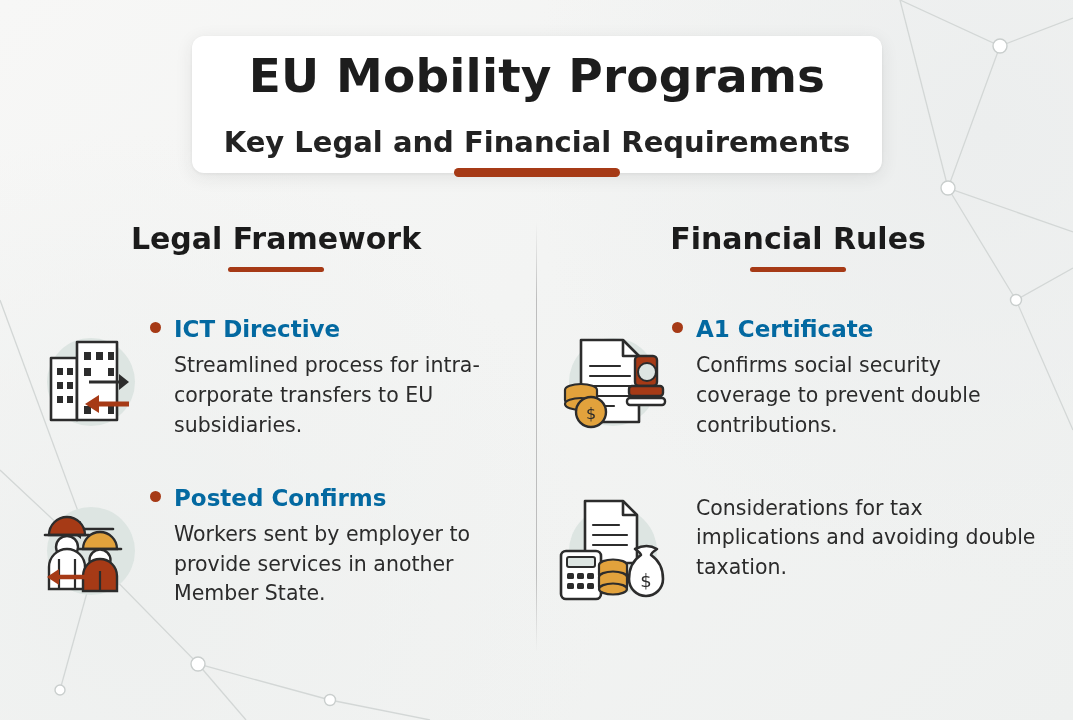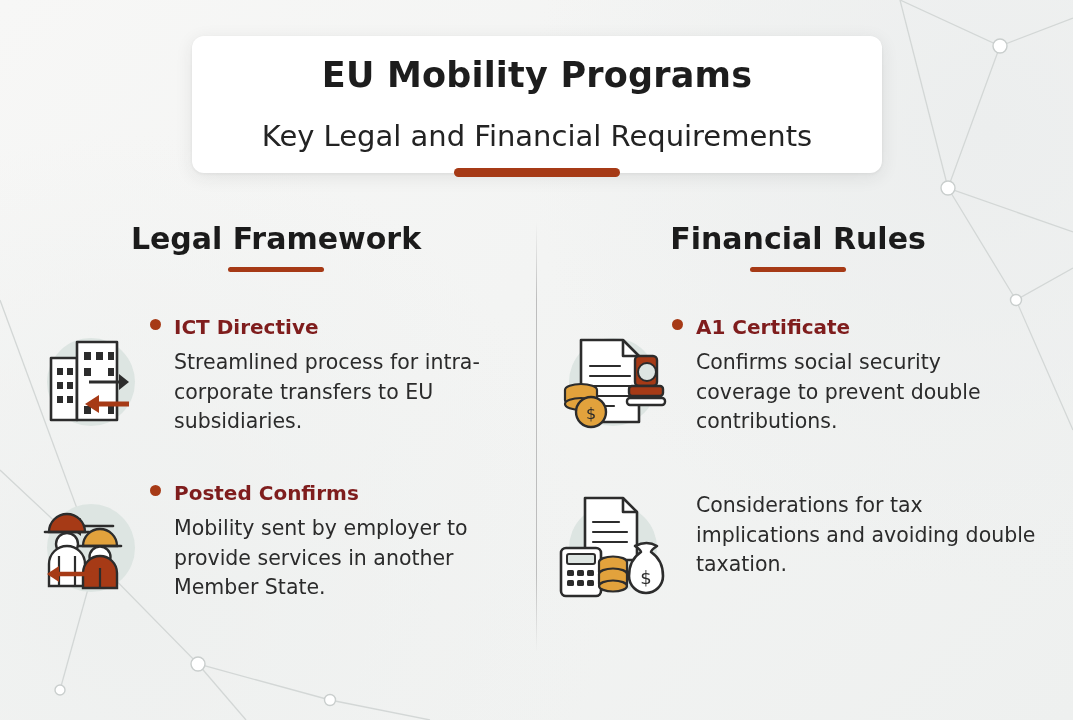--- a/index.html
+++ b/index.html
@@ -36,29 +36,29 @@
     height: 137px;
     background: #ffffff;
     border-radius: 12px;
     box-shadow: 0 4px 18px rgba(40,40,40,0.09), 0 1px 3px rgba(40,40,40,0.06);
     display: flex;
     flex-direction: column;
     align-items: center;
     justify-content: center;
   }
   .title-main {
-    font-size: 35px;
+    font-size: 47px;
     font-weight: bold;
     color: #1d1d1d;
     letter-spacing: 0.2px;
     line-height: 1.1;
   }
   .title-sub {
     font-size: 29px;
-    font-weight: normal;
+    font-weight: bold;
     color: #232323;
     margin-top: 26px;
     line-height: 1.1;
   }
   .title-underline {
     position: absolute;
     left: 454px;
     top: 168px;
     width: 166px;
     height: 9px;
@@ -121,23 +121,23 @@
     width: 11px;
     height: 11px;
     border-radius: 50%;
     background: #a63a16;
     flex: 0 0 11px;
     margin-right: 13px;
     position: relative;
     top: -4px;
   }
   .item-title {
-    font-size: 20px;
+    font-size: 23px;
     font-weight: bold;
-    color: #7f1d1d;
+    color: #0369a1;
     line-height: 1.15;
   }
   .item-desc {
     margin-top: 9px;
     margin-left: 24px;
     font-size: 20.5px;
     color: #2b2b2b;
     line-height: 1.45;
   }
 </style>
@@ -246,21 +246,21 @@
         </g>
         <path d="M22 88 L62 88" stroke="#a63a16" stroke-width="4.6" stroke-linecap="round"></path>
         <path d="M30 80 L18 88 L30 96 Z" fill="#a63a16"></path>
       </svg>
     </div>
     <div class="item-body">
       <div class="item-title-row">
         <span class="bullet"></span>
         <span class="item-title">Posted Confirms</span>
       </div>
-      <div class="item-desc">Mobility sent by employer to provide services in another Member State.</div>
+      <div class="item-desc">Workers sent by employer to provide services in another Member State.</div>
     </div>
   </div>
 </div>
 
 <div class="col col-right">
   <div class="col-head">Financial Rules</div>
   <div class="col-head-underline"></div>
 
   <div class="item">
     <div class="item-icon">

